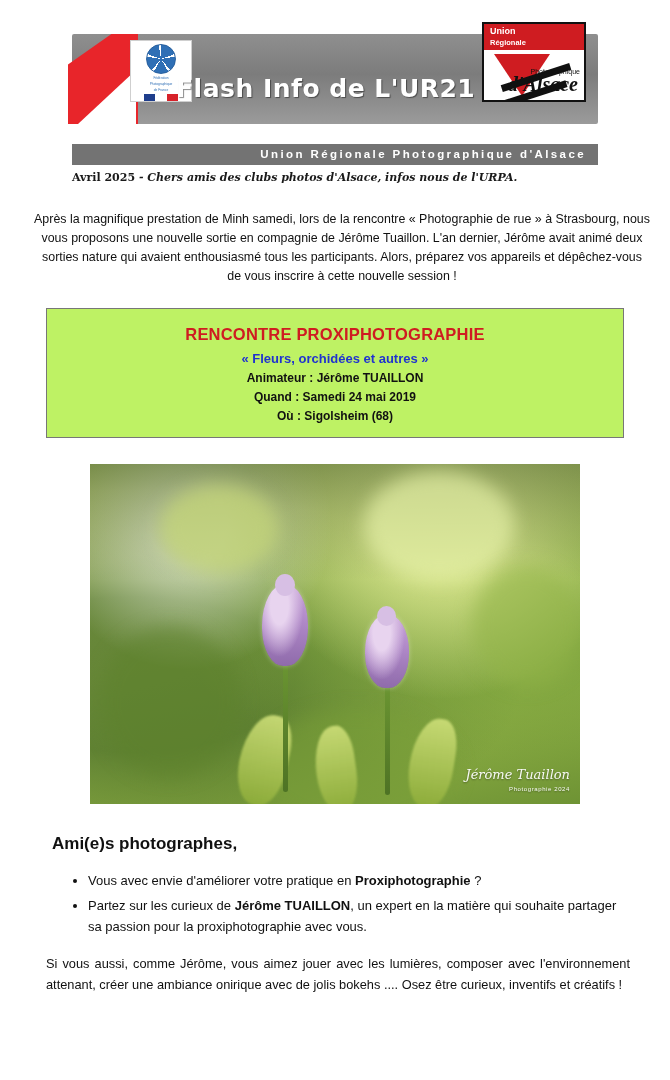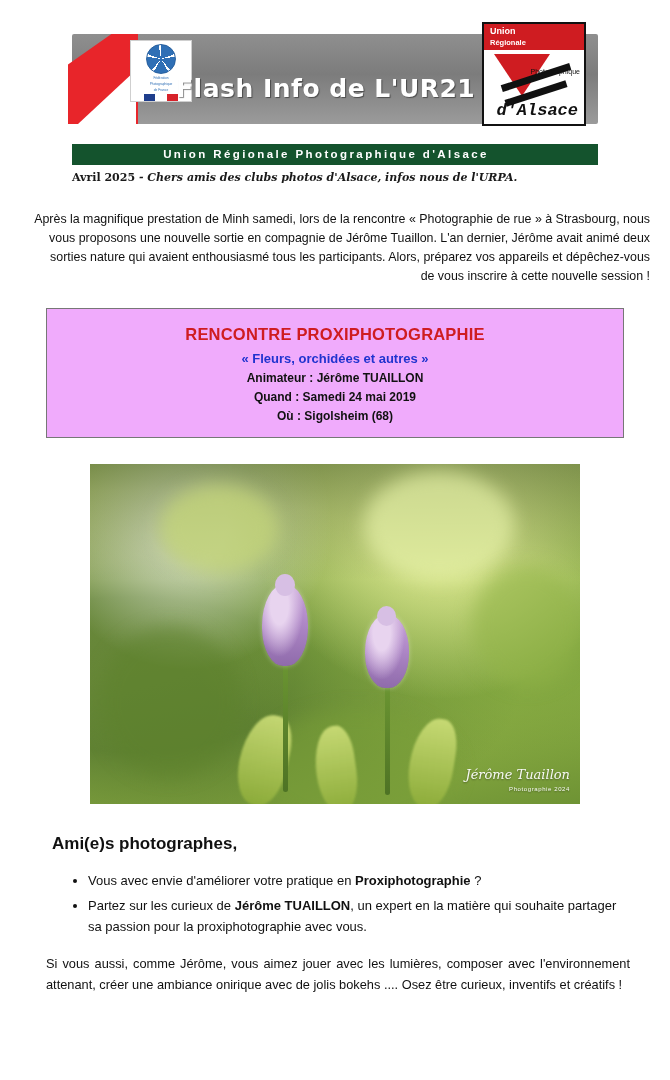--- a/index.html
+++ b/index.html
@@ -114,21 +114,21 @@
   .fpf-flag .b { background: #1f3e8c; }
   .fpf-flag .w { background: #ffffff; }
   .fpf-flag .r { background: #d7222a; }
 
   
   .urpa-logo {
     position: absolute;
     right: 12px;
     top: 4px;
     width: 104px;
-    height: 104px;
+    height: 80px;
     background: #ffffff;
     border: 2px solid #111;
     box-sizing: border-box;
     overflow: hidden;
   }
   .urpa-top {
     position: absolute;
     left: 0; top: 0;
     width: 100%;
     height: 26px;
@@ -170,66 +170,66 @@
     text-align: right;
     font-size: 7px;
     line-height: 8px;
     color: #111;
     font-family: "Liberation Sans", sans-serif;
   }
   .urpa-alsace {
     position: absolute;
     right: 6px;
     bottom: 4px;
-    font-family: Liberation Mono, monospace;
+    font-family: Liberation Serif, serif;
     font-style: italic;
     font-weight: bold;
-    font-size: 17px;
+    font-size: 20px;
     color: #111;
   }
 
   
   .red-strip {
     margin: 6px 72px 0 72px;
-    background: #14532d;
+    background: #737373;
     color: #ffffff;
-    text-align: center;
+    text-align: right;
     font-size: 11.5px;
     letter-spacing: 2.4px;
     font-weight: bold;
-    padding: 4px 18px 5px 0;
+    padding: 4px 12px 5px 0;
     font-family: "Liberation Sans", sans-serif;
   }
 
   .dateline {
     margin: 6px 72px 0 72px;
     font-family: "DejaVu Serif", serif;
     font-size: 11px;
     font-weight: bold;
     font-style: italic;
     color: #1a1a1a;
   }
   .dateline .d1 { font-style: normal; }
 
   
   .intro {
     margin: 26px 20px 0 34px;
     font-size: 12.4px;
     line-height: 19px;
     color: #111;
-    text-align: right;
+    text-align: center;
   }
 
   
   .event-box {
     margin: 22px 46px 0 46px;
     border: 1px solid #777;
     padding: 16px 10px 14px 10px;
     text-align: center;
-    background: #f0abfc;
+    background: #bef264;
   }
   .event-title {
     color: #cf1c21;
     font-weight: bold;
     font-size: 16.5px;
     letter-spacing: .2px;
     font-family: "Liberation Sans", sans-serif;
   }
   .event-sub {
     margin-top: 7px;

